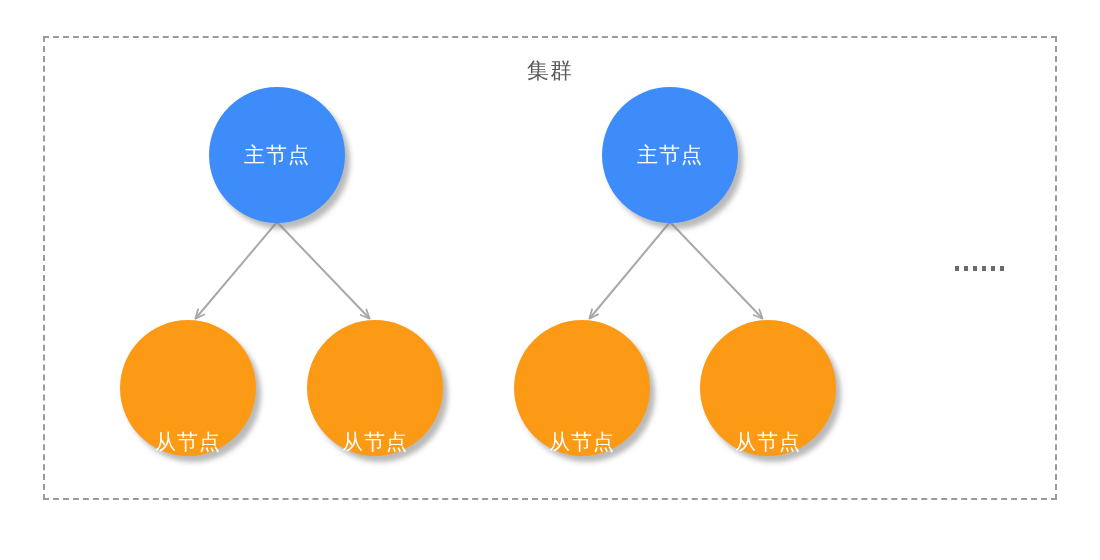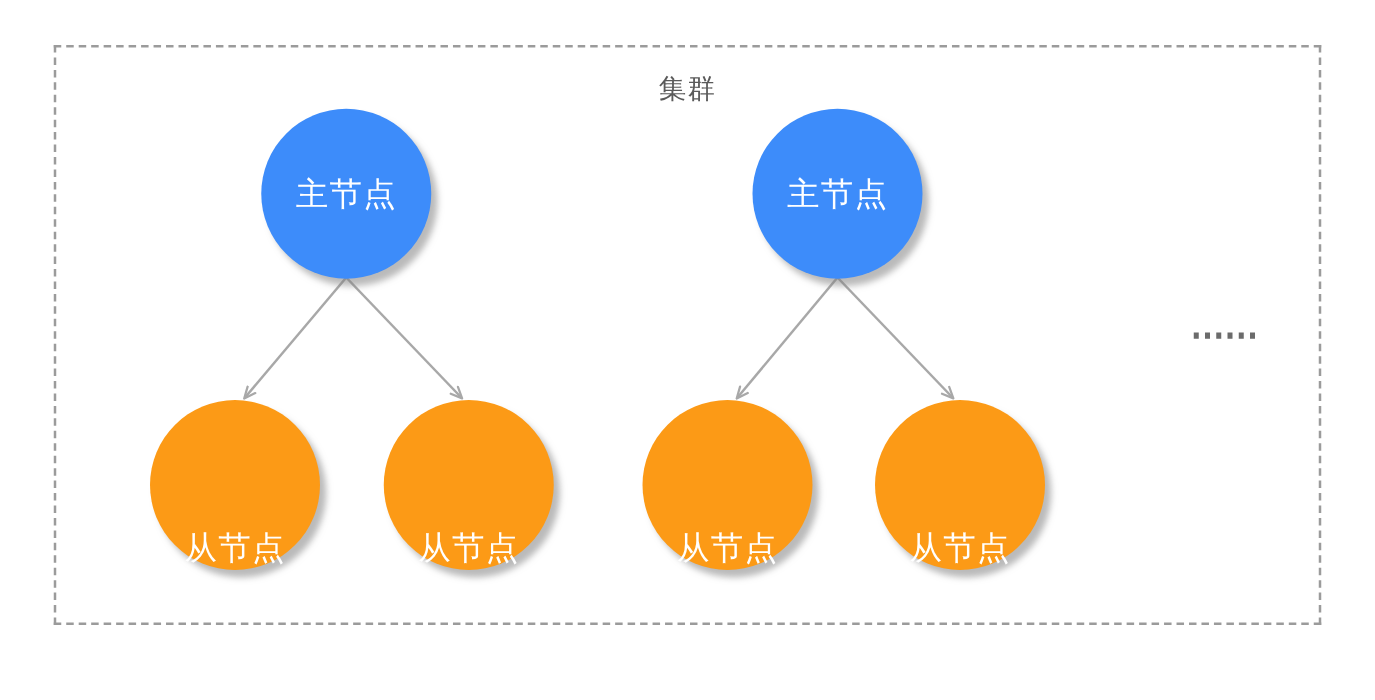--- a/index.html
+++ b/index.html
@@ -52,21 +52,21 @@
   
   .node {
     position: absolute;
     width: 136px;
     height: 136px;
     border-radius: 50%;
     display: flex;
     align-items: center;
     justify-content: center;
     color: #ffffff;
-    font-size: 26px;
+    font-size: 21px;
     letter-spacing: 1px;
     box-shadow: 5px 6px 5px rgba(130,130,130,0.55);
     user-select: none;
   }
   .node-master { background: #3d8cfa; }
   .node-slave  { background: #fc9a16; align-items: flex-end; }
   .node-label {
     pointer-events: none;
     white-space: nowrap;
   }

